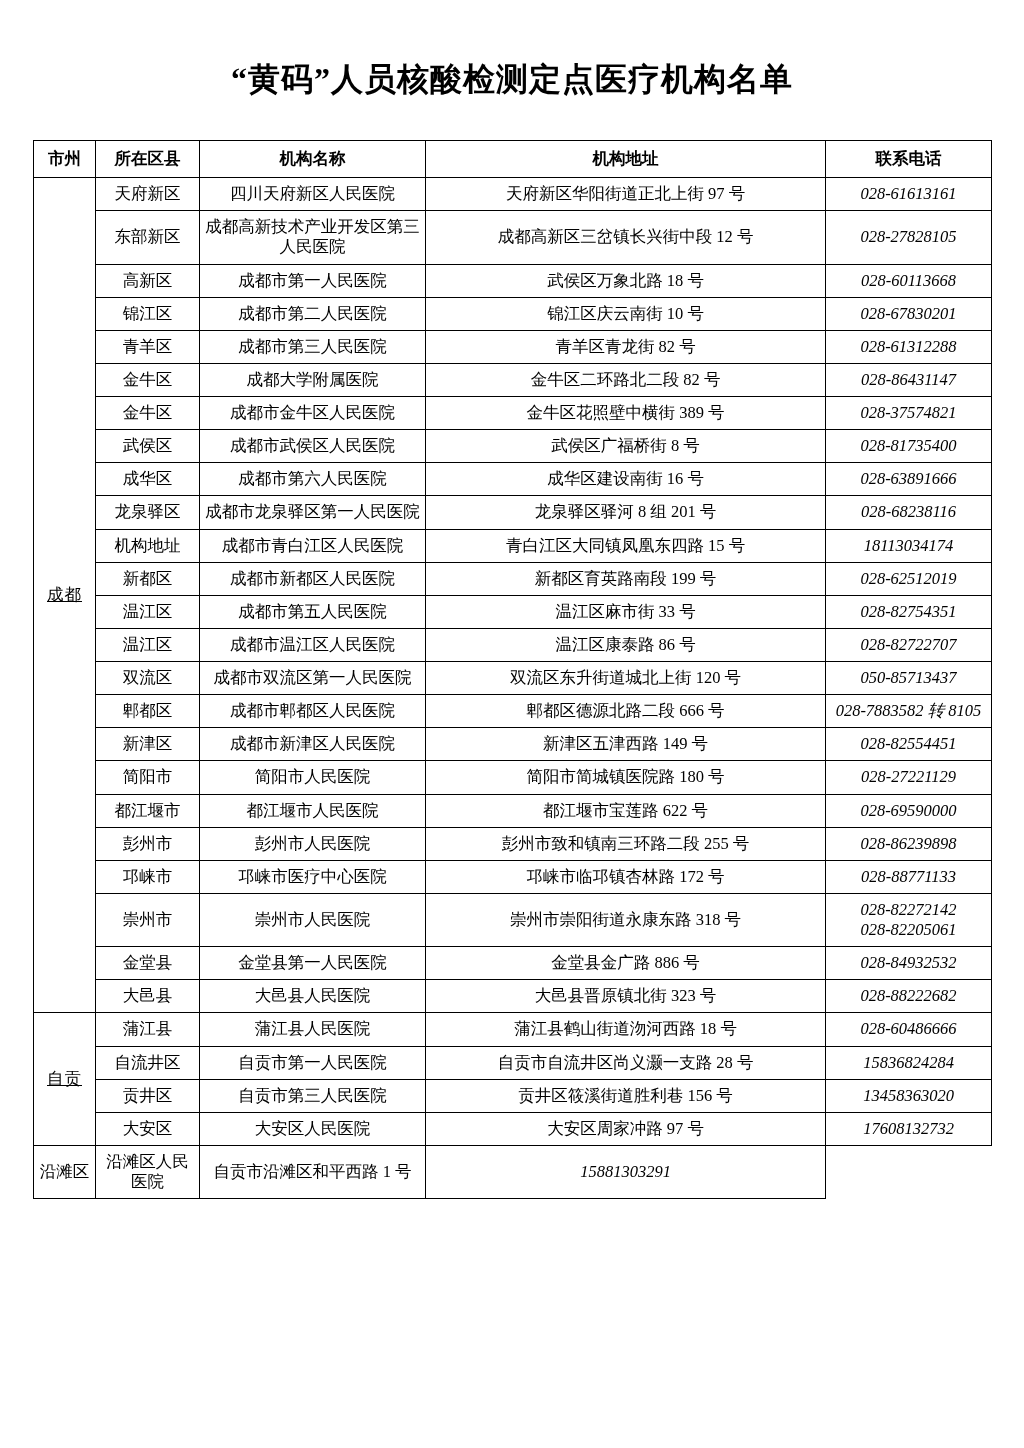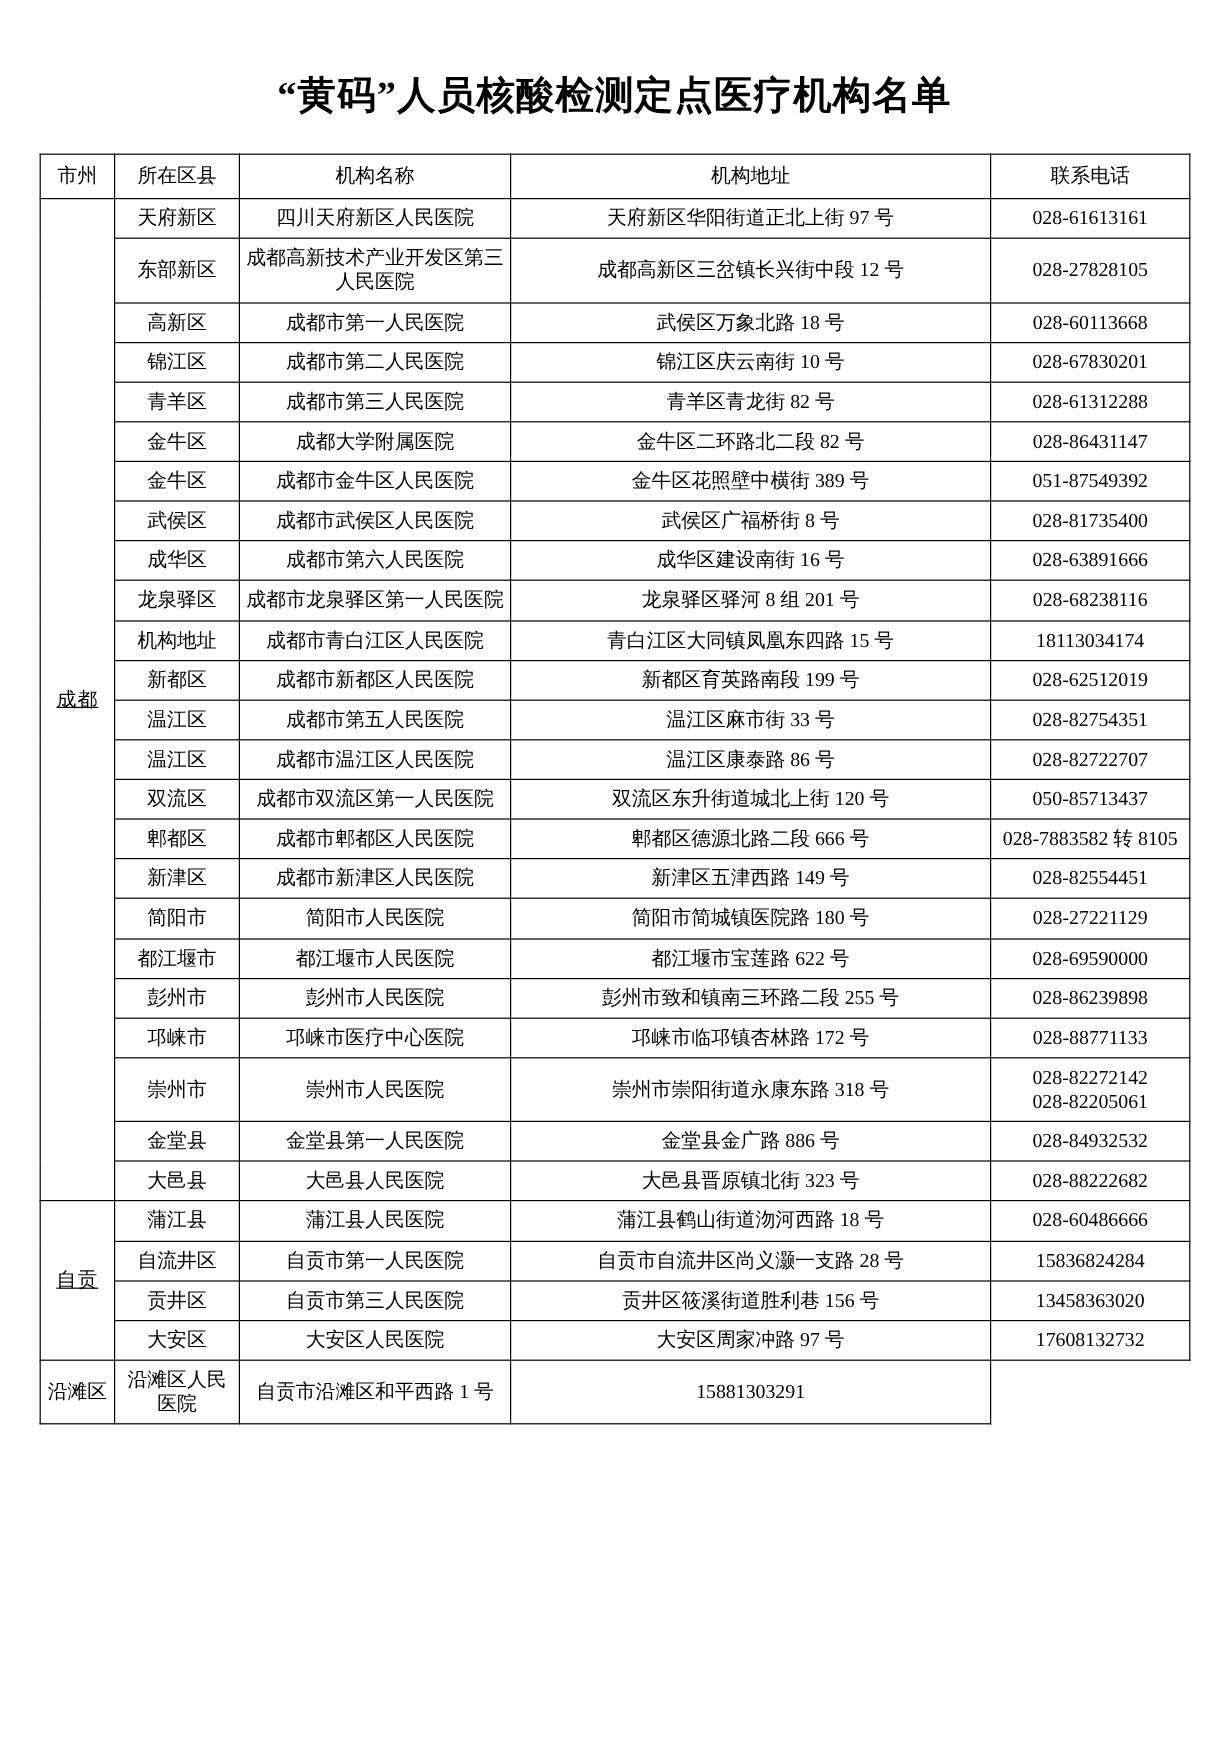--- a/index.html
+++ b/index.html
@@ -20,54 +20,55 @@
     height: 1448px;
     box-sizing: border-box;
     padding: 0 33px;
   }
   .doc-title {
     text-align: center;
     font-size: 32px;
     font-weight: bold;
     letter-spacing: 1px;
     margin-top: 58px;
-    margin-bottom: 26px;
+    margin-bottom: 38px;
     font-family: "Liberation Serif", "DejaVu Serif", serif;
   }
   table.roster {
     border-collapse: collapse;
     width: 958px;
     margin: 0 auto;
     table-layout: fixed;
   }
   table.roster th, table.roster td {
     border: 1px solid #000000;
     text-align: center;
     vertical-align: middle;
     font-size: 16.5px;
     line-height: 1.22;
     padding: 6px 3px;
     font-family: "Liberation Serif", "DejaVu Serif", serif;
   }
   table.roster thead th {
-    font-weight: normal;
+    font-weight: bold;
     padding: 8px 3px;
   }
   col.c-city   { width: 62px; }
   col.c-dist   { width: 104px; }
   col.c-name   { width: 226px; }
   col.c-addr   { width: 400px; }
   col.c-phone  { width: 166px; }
   td.city-cell {
     font-size: 16.5px;
     letter-spacing: 1px;
     text-decoration: underline;
   }
   td.phone-cell {
     letter-spacing: 0px;
+    font-style: italic;
   }
   .phone-line { display: block; }
 </style>
 </head>
 <body>
 
 <div class="page">
 
   <div class="doc-title">“黄码”人员核酸检测定点医疗机构名单</div>
 
@@ -136,21 +137,21 @@
           <td>金牛区二环路北二段 82 号</td>
           <td class="phone-cell">
             <span class="phone-line">028-86431147</span>
           </td>
         </tr>
         <tr>
           <td>金牛区</td>
           <td>成都市金牛区人民医院</td>
           <td>金牛区花照壁中横街 389 号</td>
           <td class="phone-cell">
-            <span class="phone-line">051-87549392</span>
+            <span class="phone-line">028-37574821</span>
           </td>
         </tr>
         <tr>
           <td>武侯区</td>
           <td>成都市武侯区人民医院</td>
           <td>武侯区广福桥街 8 号</td>
           <td class="phone-cell">
             <span class="phone-line">028-81735400</span>
           </td>
         </tr>

